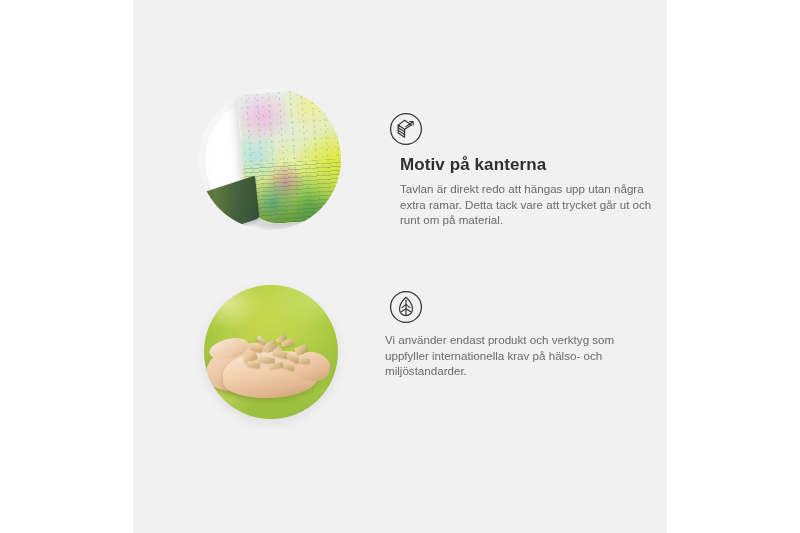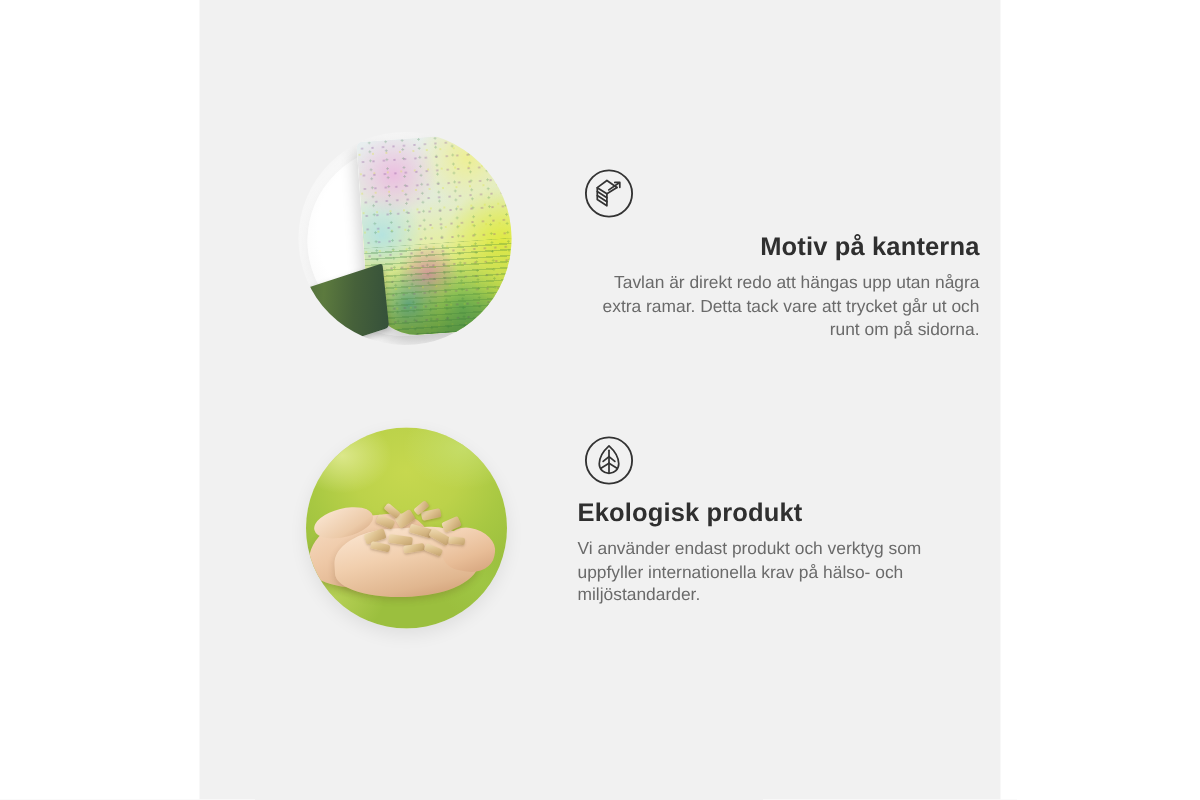--- a/index.html
+++ b/index.html
@@ -211,21 +211,21 @@
     height: 34px;
   }
   .icon-1 { left: 256px; top: 112px; }   
   .icon-2 { left: 256px; top: 290px; }
 
   
   .text-block {
     position: absolute;
     width: 268px;
   }
-  .text-1 { left: 252px; top: 155px; text-align: right; }   
+  .text-1 { left: 267px; top: 155px; }   
   .text-2 { left: 252px; top: 332px; }
 
   .f-title {
     margin: 0 0 6px 0;
     font-size: 17px;
     font-weight: 600;
     line-height: 20px;
     color: #2f2f2f;
     letter-spacing: 0.1px;
   }
@@ -269,21 +269,21 @@
             <path d="M15.6 17.2 L22.3 13.0"></path>
 
             <path d="M16.9 14.6 L23.6 10.0"></path>
             <path d="M20.9 9.6 L24.2 9.6 L24.2 12.9"></path>
           </g>
         </svg>
       </div>
 
       <div class="text-block text-1">
         <h3 class="f-title">Motiv på kanterna</h3>
-        <p class="f-body">Tavlan är direkt redo att hängas upp utan några extra ramar. Detta tack vare att trycket går ut och runt om på sidorna.</p>
+        <p class="f-body">Tavlan är direkt redo att hängas upp utan några extra ramar. Detta tack vare att trycket går ut och runt om på material.</p>
       </div>
     </div>
 
     <div class="feature feature-2">
 
       <div class="photo photo-2">
         <div class="grass-blur"></div>
         <div class="hand hand-back"></div>
         <div class="thumb"></div>
         <div class="hand hand-front"></div>
@@ -317,19 +317,18 @@
 
             <path d="M17 14.4 L13.1 17.6"></path>
             <path d="M17 14.4 L20.9 17.6"></path>
             <path d="M17 18.8 L11.9 22.0"></path>
             <path d="M17 18.8 L22.1 22.0"></path>
           </g>
         </svg>
       </div>
 
       <div class="text-block text-2">
-        <h3 class="f-title">Ekologisk produkt</h3>
         <p class="f-body">Vi använder endast produkt och verktyg som uppfyller internationella krav på hälso- och miljöstandarder.</p>
       </div>
     </div>
 
   </div>
 </div>
 
 </body></html>

